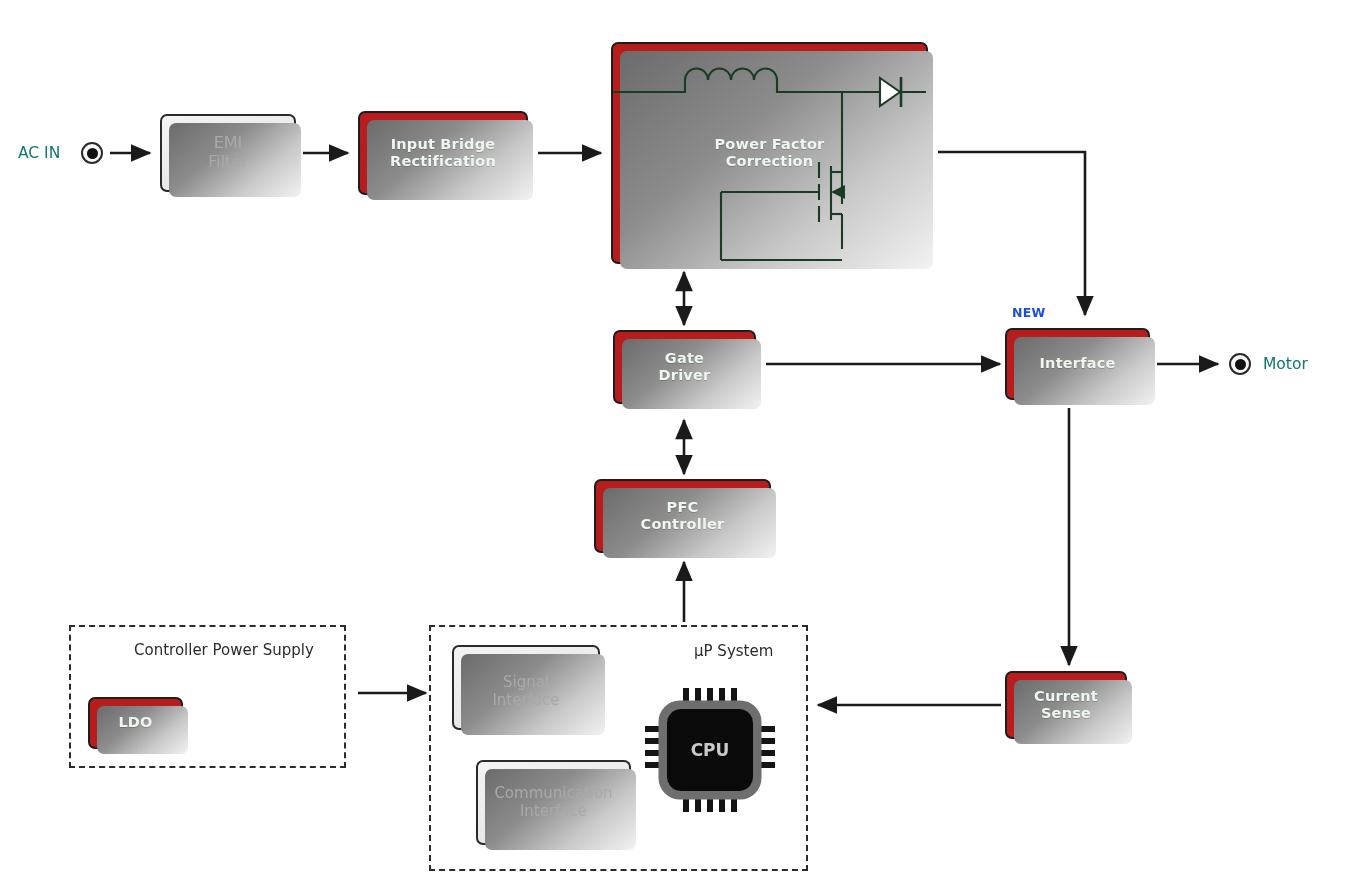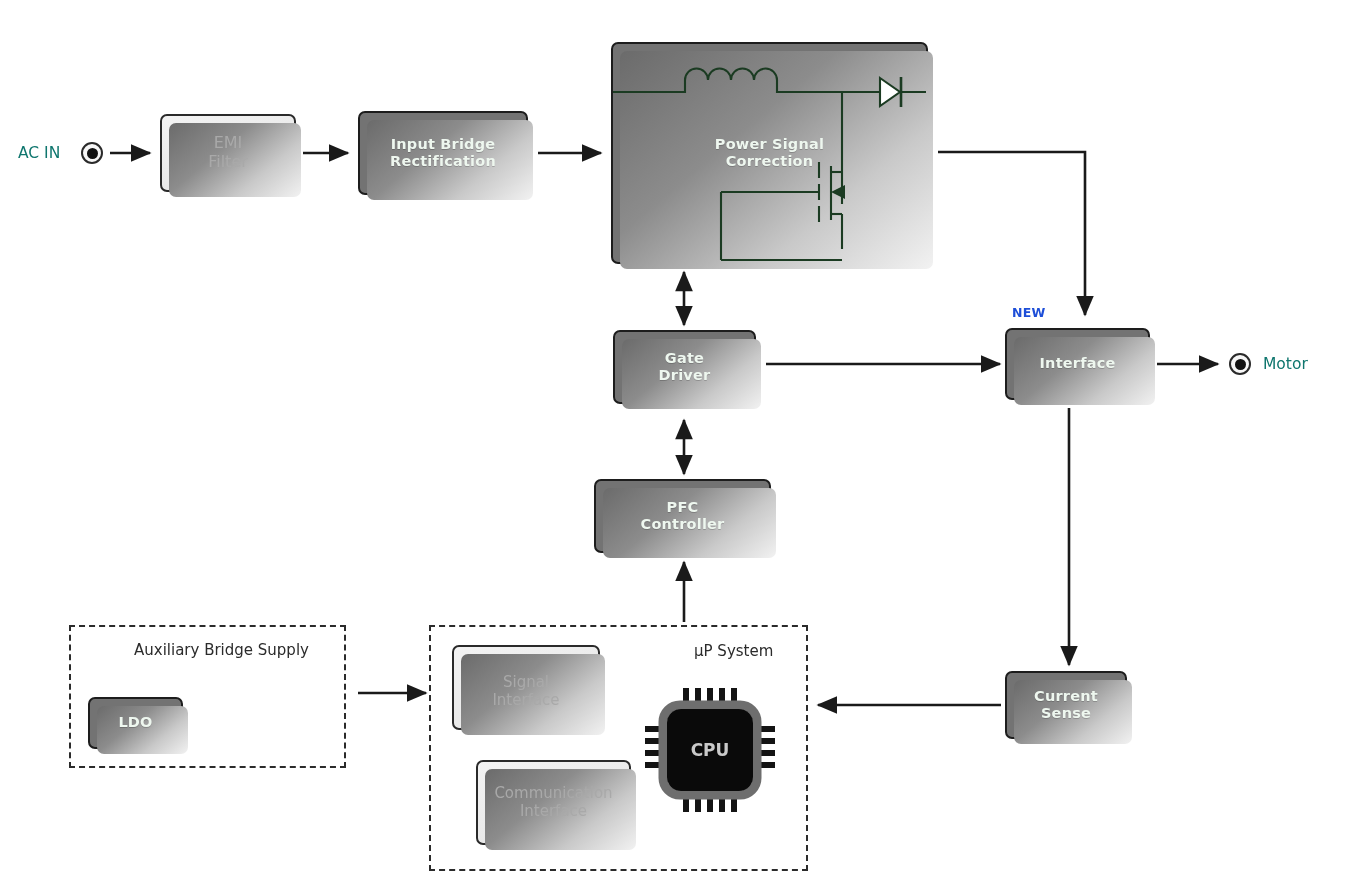--- a/index.html
+++ b/index.html
@@ -50,21 +50,21 @@
     left: 7px;
     top: 7px;
     right: -7px;
     bottom: -7px;
     border-radius: 7px;
     background: linear-gradient(140deg, #6b6b6b 0%, #8c8c8c 38%, #c9c9c9 70%, #f2f2f2 100%);
     z-index: -2;
   }
 
   .block.green {
-    background: #737373;
+    background: #b91c1c;
     border: 2px solid #1d1d1d;
     color: #eef7ef;
     font-weight: bold;
     font-size: 14.5px;
     letter-spacing: 0.2px;
     text-shadow: 0 1px 0 rgba(0,0,0,0.18);
   }
   .block.gray {
     background: linear-gradient(160deg, #f3f3f3 0%, #eaeaea 55%, #dedede 100%);
     border: 2px solid #2a2a2a;
@@ -214,21 +214,21 @@
         <line x1="108" y1="216" x2="229" y2="216"></line>
       </g>
 
       <path d="M 218 148 L 232 141 L 232 155 z" fill="#1b3b22"></path>
 
       <g>
         <path d="M 267 34 L 287 48 L 267 62 z" fill="#ffffff" stroke="#1b3b22" stroke-width="2.1"></path>
         <line x1="288" y1="33" x2="288" y2="63" stroke="#1b3b22" stroke-width="2.6"></line>
       </g>
     </svg>
-    <span class="lbl">Power Signal
+    <span class="lbl">Power Factor
 Correction</span>
   </div>
 
   <div class="block green" style="left:594px; top:479px; width:177px; height:74px;">
     <span class="lbl">PFC
 Controller</span>
   </div>
 
   <div class="block green" style="left:613px; top:330px; width:143px; height:74px;">
     <span class="lbl">Gate
@@ -242,21 +242,21 @@
 
   <span class="jack" style="left:1229px; top:353px;"></span>
   <span class="plain-label" style="left:1263px; top:355px;">Motor</span>
 
   <div class="block green" style="left:1005px; top:671px; width:122px; height:68px;">
     <span class="lbl">Current
 Sense</span>
   </div>
 
   <div class="group" style="left:69px; top:625px; width:277px; height:143px;"></div>
-  <span class="group-title" style="left:134px; top:641px;">Auxiliary Bridge Supply</span>
+  <span class="group-title" style="left:134px; top:641px;">Controller Power Supply</span>
 
   <div class="block green" style="left:88px; top:697px; width:95px; height:52px;">
     <span class="lbl">LDO</span>
   </div>
 
   <div class="group" style="left:429px; top:625px; width:379px; height:246px;"></div>
   <span class="group-title" style="left:694px; top:642px;">µP System</span>
 
   <div class="block gray" style="left:452px; top:645px; width:148px; height:85px;">
     <span class="lbl" style="font-size:15px;margin-top:8px;">Signal

